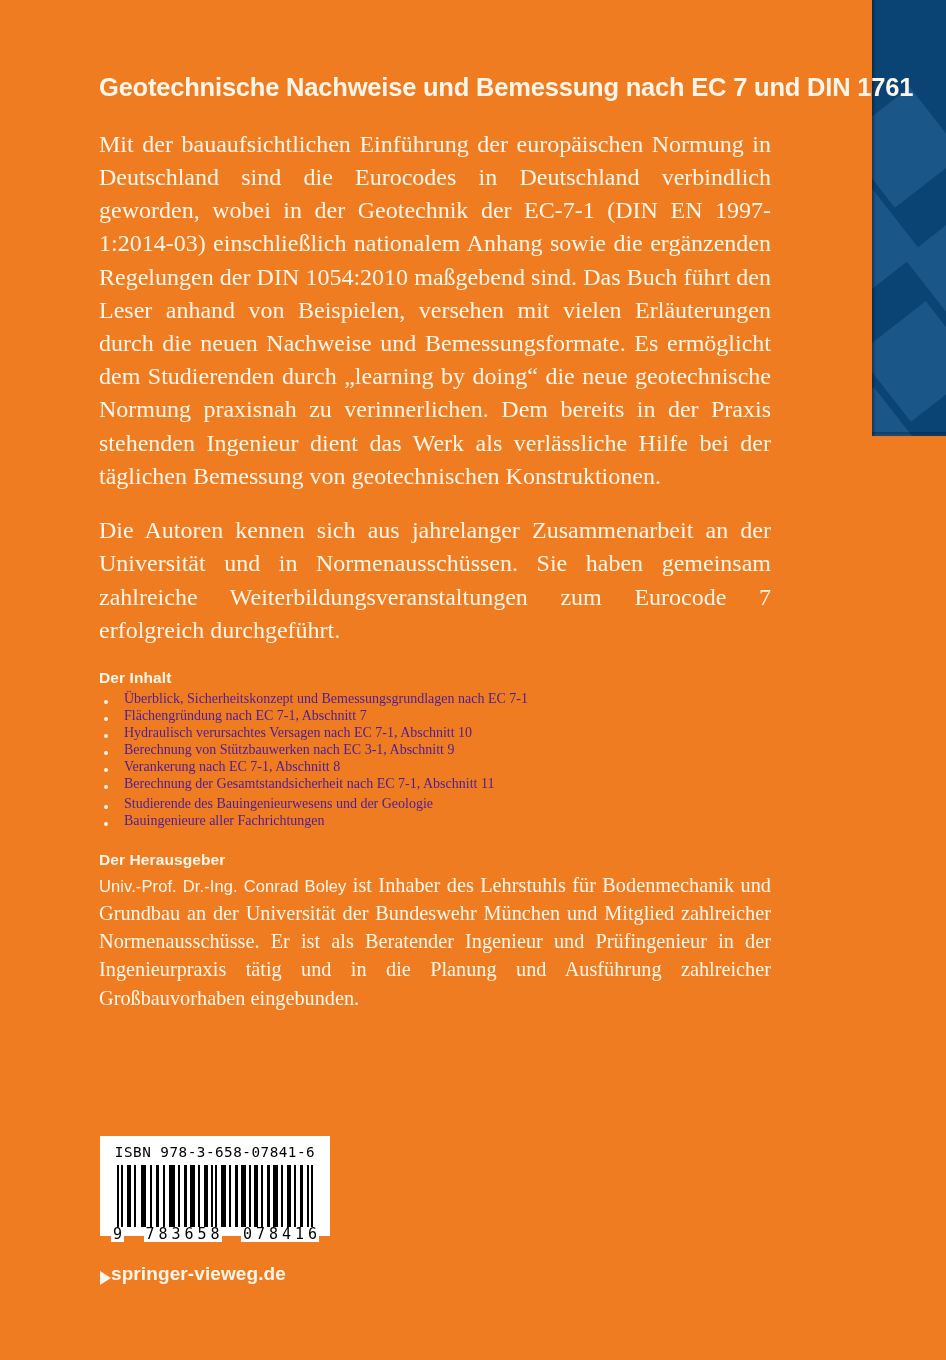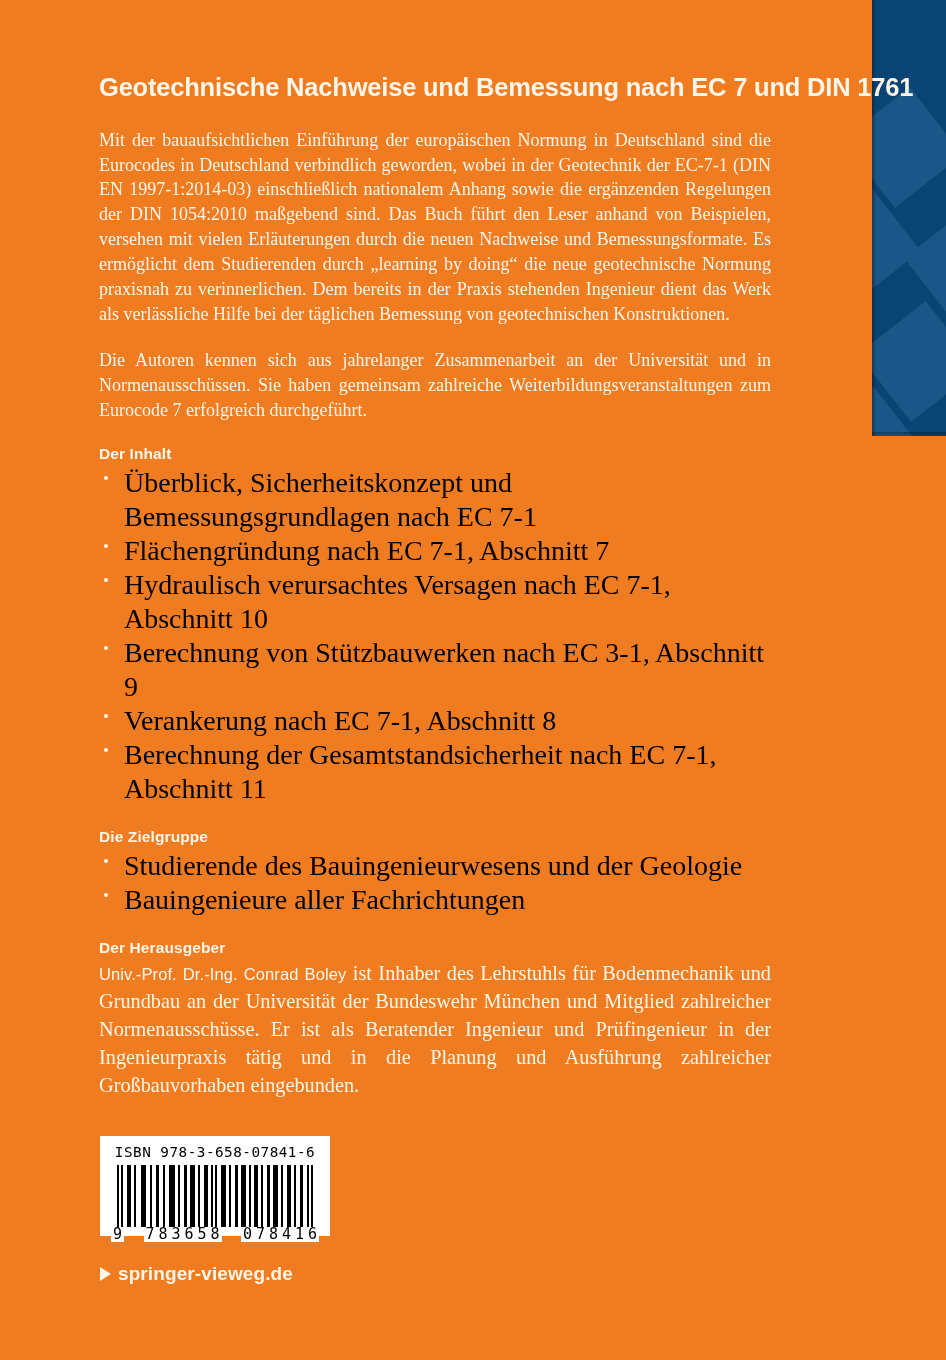--- a/index.html
+++ b/index.html
@@ -72,21 +72,21 @@
     font-size: 25.5px;
     letter-spacing: -0.2px;
     line-height: 1.2;
     color: #FBF6E9;
     white-space: nowrap;
   }
 
   .para {
     margin: 0;
     padding-top: 25px;
-    font-size: 18px;
+    font-size: 24px;
     line-height: 1.385;
     color: #FBF6E9;
     text-align: justify;
     -webkit-hyphens: none;
     hyphens: none;
   }
   .para.authors { padding-top: 21px; }
 
   .section-head {
     margin: 0;
@@ -99,23 +99,23 @@
   }
 
   ul.bullets {
     margin: 0;
     padding: 3px 0 0 0;
     list-style: none;
   }
   ul.bullets li {
     position: relative;
     padding-left: 25px;
-    font-size: 28px;
+    font-size: 14px;
     line-height: 1.215;
-    color: #000000;
+    color: #4c1d95;
   }
   ul.bullets li .dot {
     position: absolute;
     left: 5px;
     top: 10px;
     width: 4px;
     height: 4px;
     border-radius: 50%;
     background: #FBF6E9;
   }
@@ -180,22 +180,21 @@
   .barcode-digits .grp { display: flex; }
   .barcode-digits .grp span { width: 13px; text-align: center; background: #fff; }
   .digit-left { margin-left: 0px; }
 
   
   .publisher {
     position: absolute;
     left: 100px;
     top: 1263px;
     display: flex;
-    align-items: center;
-    gap: 7px;
+    align-items: flex-end;
   }
   .publisher .play {
     width: 0;
     height: 0;
     border-top: 7px solid transparent;
     border-bottom: 7px solid transparent;
     border-left: 11px solid #FBF6E9;
   }
   .publisher .pub-name {
     font-family: "Liberation Sans Narrow", "Liberation Sans", "DejaVu Sans", sans-serif;
@@ -236,21 +235,20 @@
     <h2 class="section-head">Der Inhalt</h2>
     <ul class="bullets">
       <li><span class="dot"></span><span>Überblick, Sicherheitskonzept und Bemessungsgrundlagen nach EC 7-1</span></li>
       <li><span class="dot"></span><span>Flächengründung nach EC 7-1, Abschnitt 7</span></li>
       <li><span class="dot"></span><span>Hydraulisch verursachtes Versagen nach EC 7-1, Abschnitt 10</span></li>
       <li><span class="dot"></span><span>Berechnung von Stützbauwerken nach EC 3-1, Abschnitt 9</span></li>
       <li><span class="dot"></span><span>Verankerung nach EC 7-1, Abschnitt 8</span></li>
       <li><span class="dot"></span><span>Berechnung der Gesamtstandsicherheit nach EC 7-1, Abschnitt 11</span></li>
     </ul>
 
-    <h2 class="section-head">Die Zielgruppe</h2>
     <ul class="bullets">
       <li><span class="dot"></span><span>Studierende des Bauingenieurwesens und der Geologie</span></li>
       <li><span class="dot"></span><span>Bauingenieure aller Fachrichtungen</span></li>
     </ul>
 
     <h2 class="section-head">Der Herausgeber</h2>
     <p class="editor-block"><span class="editor-name">Univ.-Prof. Dr.-Ing. Conrad Boley</span><span> ist Inhaber des Lehrstuhls für Bodenmechanik und Grundbau an der Universität der Bundeswehr München und Mitglied zahlreicher Normenausschüsse. Er ist als Beratender Ingenieur und Prüfingenieur in der Ingenieurpraxis tätig und in die Planung und Ausführung zahlreicher Großbauvorhaben eingebunden.</span></p>
 
   </div>
 

